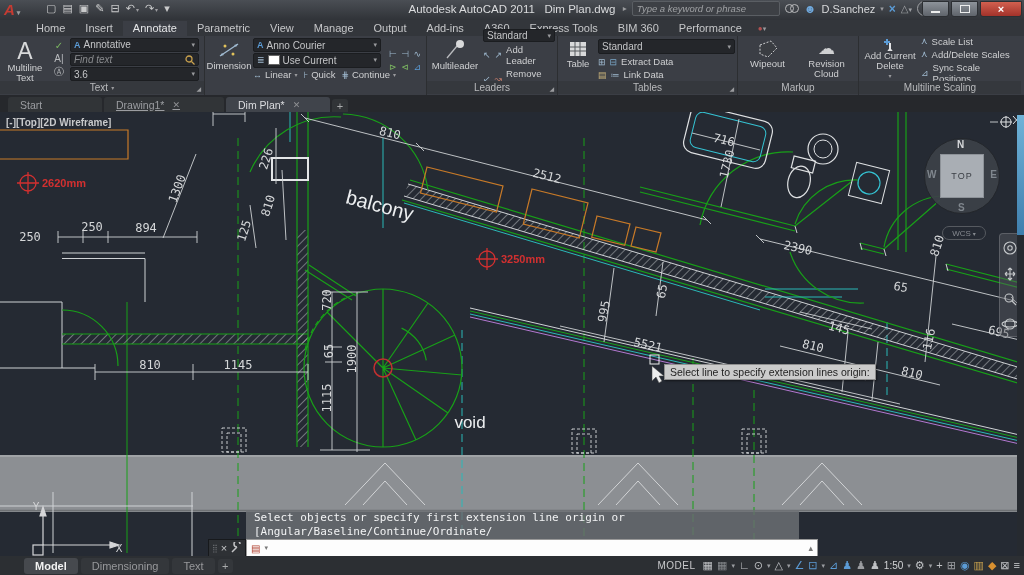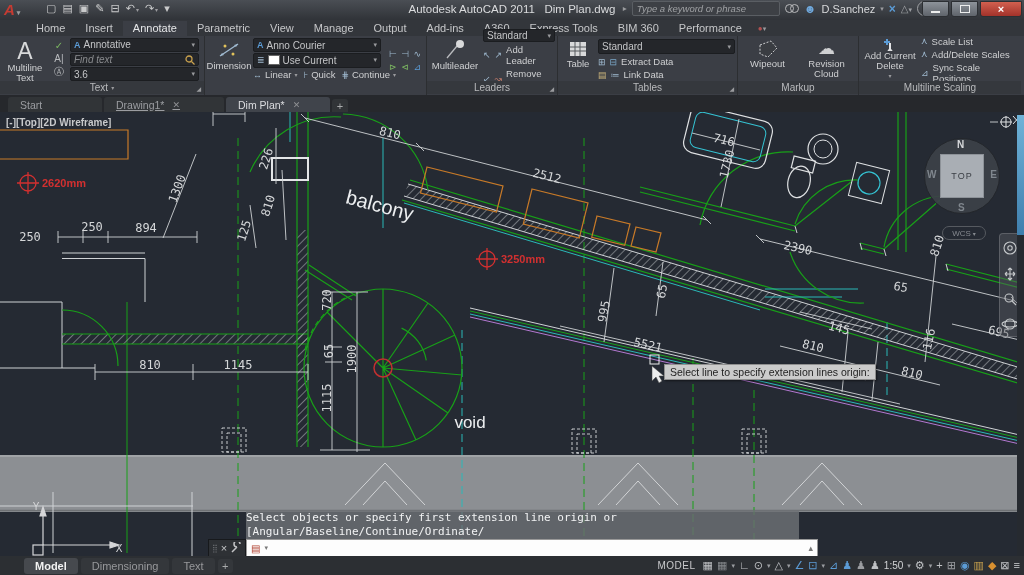--- a/index.html
+++ b/index.html
@@ -99,21 +99,21 @@
   #navbar{position:absolute;left:999px;top:121px;width:22px;height:104px;border-radius:4px;
           background:rgba(88,92,98,0.45);border:1px solid rgba(140,145,150,0.4);box-sizing:border-box;}
   
   #vscroll{position:absolute;left:1017px;top:0;width:7px;height:444px;background:#262a30;}
   #vscroll .thumb{position:absolute;left:0;top:3px;width:7px;height:120px;background:linear-gradient(#6fb3d8,#3f7fae);}
   
   #tooltip{position:absolute;left:664px;top:252px;background:#cbcbcb;border:1px solid #8f8f8f;
            color:#232323;font-size:10.5px;padding:1px 5px;box-shadow:1px 1px 2px rgba(0,0,0,.5);white-space:nowrap;}
   
   #cmdhistory{position:absolute;left:246px;top:510px;width:553px;background:rgba(110,113,117,0.82);
-              color:#f2f3f4;font:11px "DejaVu Sans Mono",monospace;line-height:14px;padding:1px 0;box-sizing:border-box;}
+              color:#f2f3f4;font:11px "DejaVu Sans Mono",monospace;line-height:14px;padding:1px 8px;box-sizing:border-box;}
   #cmdbar{position:absolute;left:208px;top:539px;width:610px;height:18px;display:flex;}
   #cmd-grip{width:38px;background:#2e3135;border:1px solid #17191c;display:flex;align-items:center;
             gap:3px;padding:0 3px;box-sizing:border-box;color:#c3c4c6;}
   #cmd-grip .dots{color:#6f7276;font-size:8px;}
   #cmd-grip .x{font-size:11px;}
   #cmdline{flex:1;background:#fdfdfd;border:1px solid #999;display:flex;align-items:center;
            padding:0 4px;gap:4px;box-sizing:border-box;}
   #cmdline .cicon{color:#b04030;font-size:10px;}
   #cmdline .car{color:#777;font-size:7px;}
   #cmdline .txt{font:12px "DejaVu Sans Mono",monospace;color:#161616;white-space:pre;}

